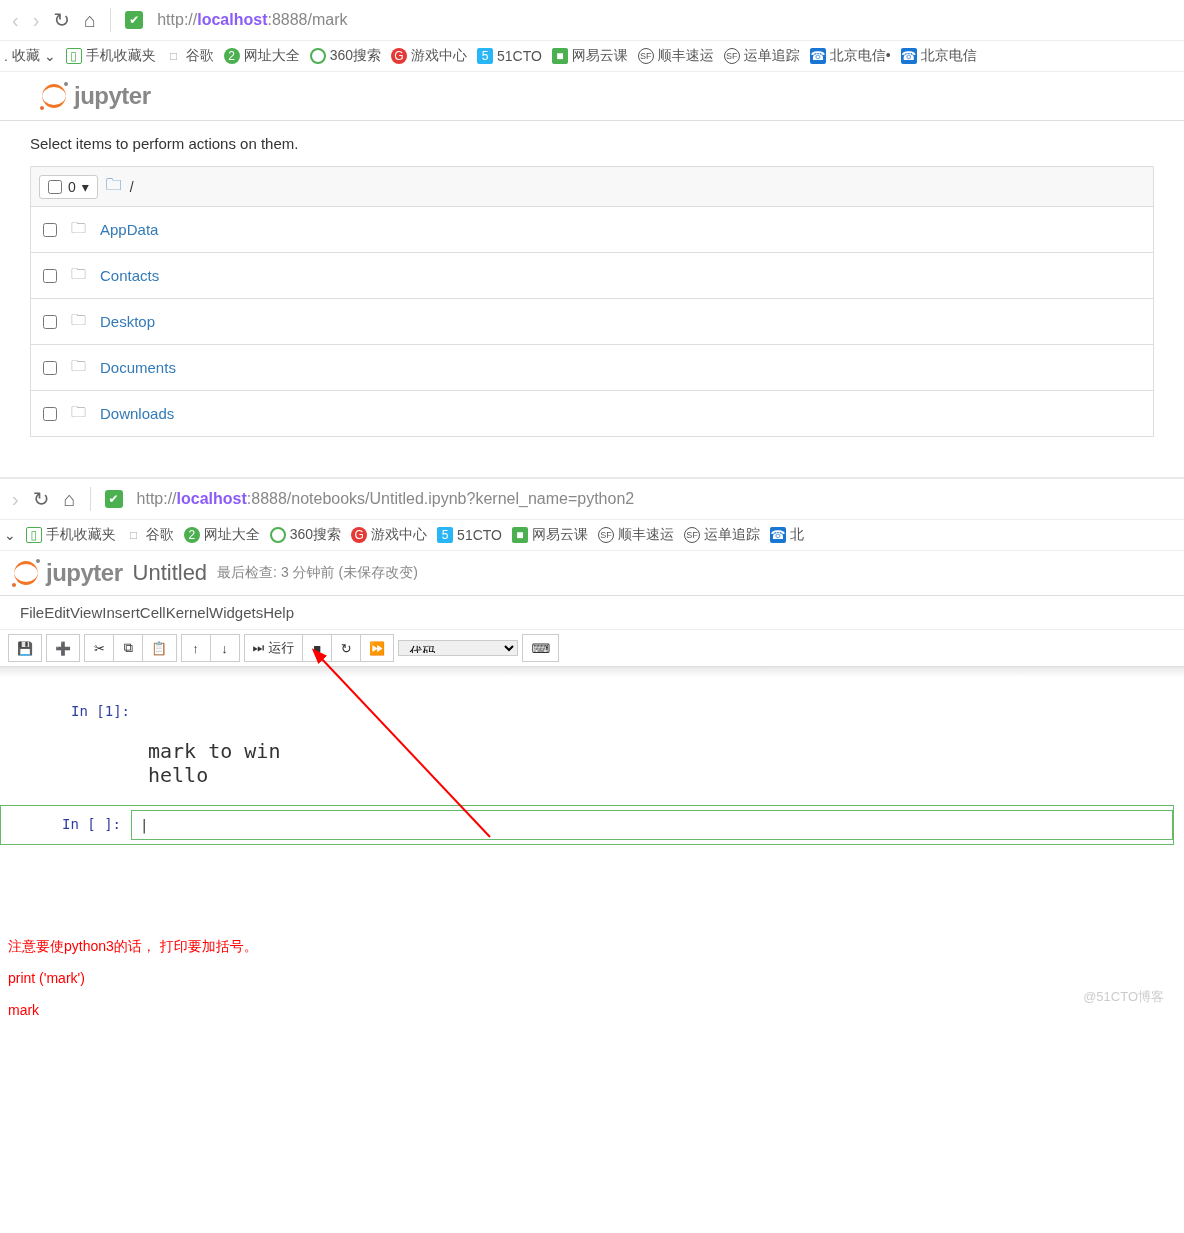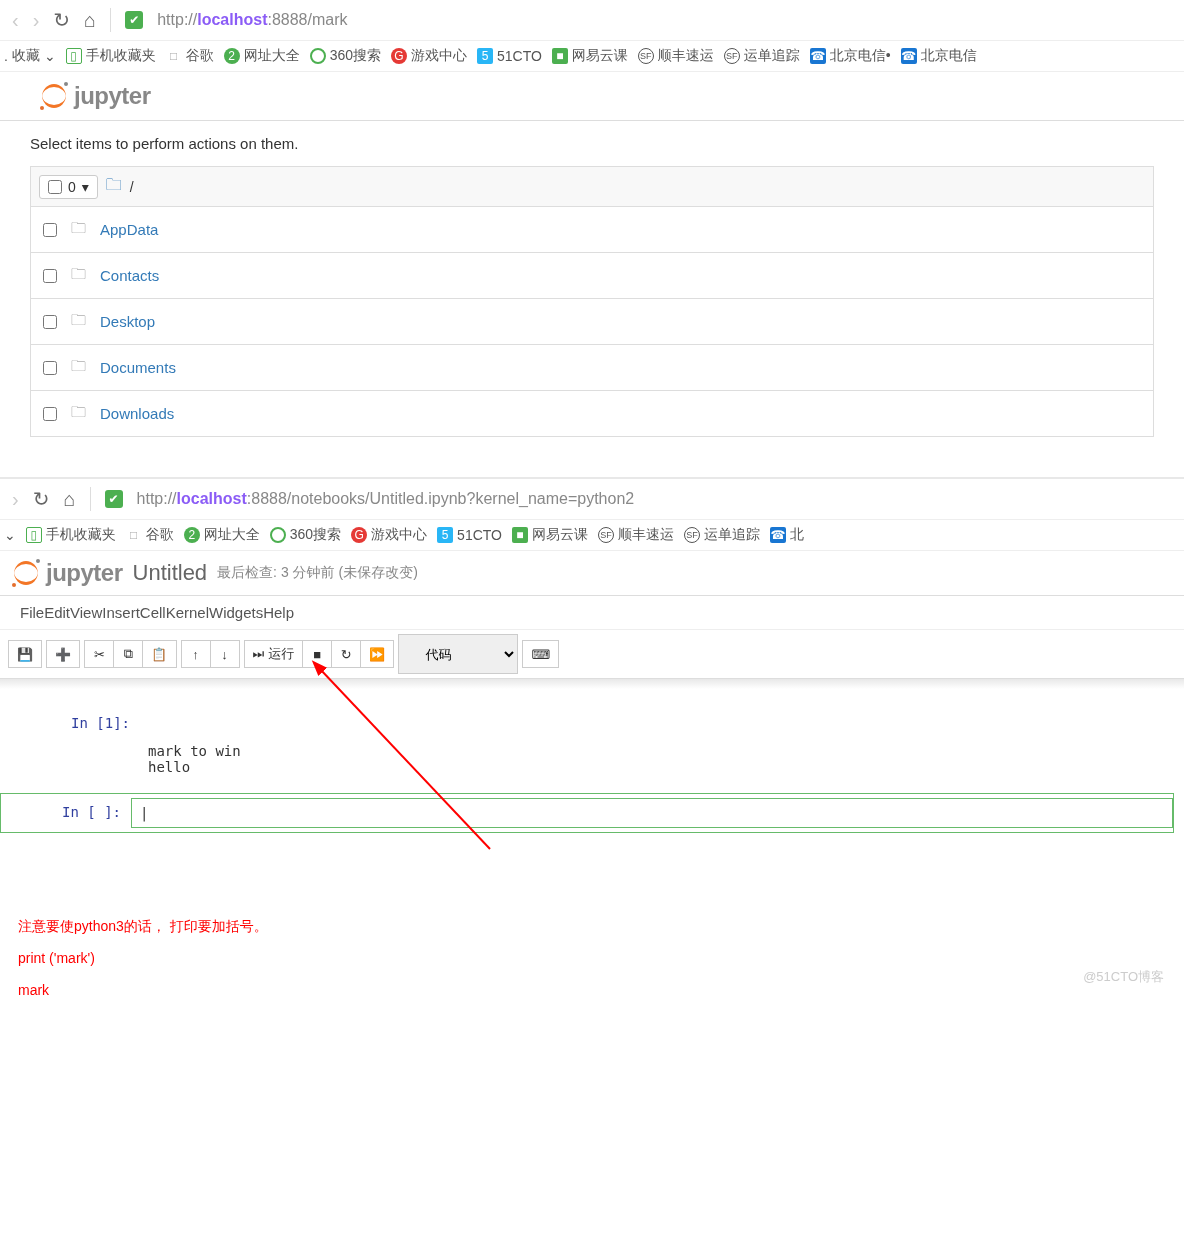--- a/index.html
+++ b/index.html
@@ -37,34 +37,34 @@
 .section2 { margin-top: 40px; border-top: 2px solid #e8e8e8; }
 .notebook-header { padding: 8px 12px; display: flex; align-items: center; gap: 10px; border-bottom: 1px solid #ddd; }
 .nb-title { font-size: 22px; color: #666; }
 .nb-last { font-size: 14px; color: #888; }
 .menubar { padding: 8px 20px; display: flex; color: #555; font-size: 15px; border-bottom: 1px solid #eee; }
 .menubar .mi { cursor: pointer; }
 .toolbar { padding: 4px 8px; display: flex; gap: 4px; border-bottom: 1px solid #ddd; align-items: center; }
 .tbtn { border: 1px solid #ccc; background: #fff; padding: 4px 8px; min-width: 30px; height: 28px; display: flex; align-items: center; justify-content: center; cursor: pointer; font-size: 13px; }
 .tbtn-group { display: flex; }
 .tbtn-group .tbtn:not(:first-child) { margin-left: -1px; }
-.tselect { border: 1px solid #ccc; height: 40px; padding: 2px 22px; font-size: 13px; min-width: 120px; }
+.tselect { border: 1px solid #ccc; height: 16px; padding: 2px 6px; font-size: 13px; min-width: 120px; }
 .toolbar-shadow { height: 10px; background: linear-gradient(#e8e8e8, #fff); }
 .cell-area { padding: 20px 10px 10px; position: relative; }
-.cell { display: flex; margin-bottom: 8px; }
+.cell { display: flex; margin-bottom: 16px; }
 .prompt { width: 130px; text-align: right; padding: 6px 10px 0 0; font-family: monospace; color: #303F9F; font-size: 14px; }
 .inarea { flex: 1; border: 1px solid #cfcfcf; background: #f7f7f7; padding: 6px 8px; font-family: monospace; font-size: 14px; }
 .inarea.active { border: 1px solid #66bb6a; background: #fff; }
 .cell.running { border-left: 5px solid #66bb6a; padding-left: 5px; margin-left: -10px; }
 .kw { color: #008000; font-weight: bold; }
 .str { color: #BA2121; }
 .output-area { display: flex; }
-.output-text { flex: 1; padding: 4px 8px; font-family: monospace; font-size: 14px; white-space: pre; }
+.output-text { flex: 1; padding: 4px 8px; font-family: monospace; font-size: 20px; white-space: pre; }
 .arrow-svg { position: absolute; pointer-events: none; }
-.red-note { color: #ff0000; font-size: 14px; padding: 4px 18px; line-height: 1.7; }
+.red-note { color: #ff0000; font-size: 14px; padding: 4px 8px; line-height: 1.7; }
 .watermark { position: absolute; right: 20px; bottom: 20px; color: #ccc; font-size: 13px; }
 .whole { position: relative; }
 </style>
 </head>
 <body>
 
 <div class="whole">
 
 <div class="browser-bar">
   <span class="nav-arrow disabled">‹</span>

